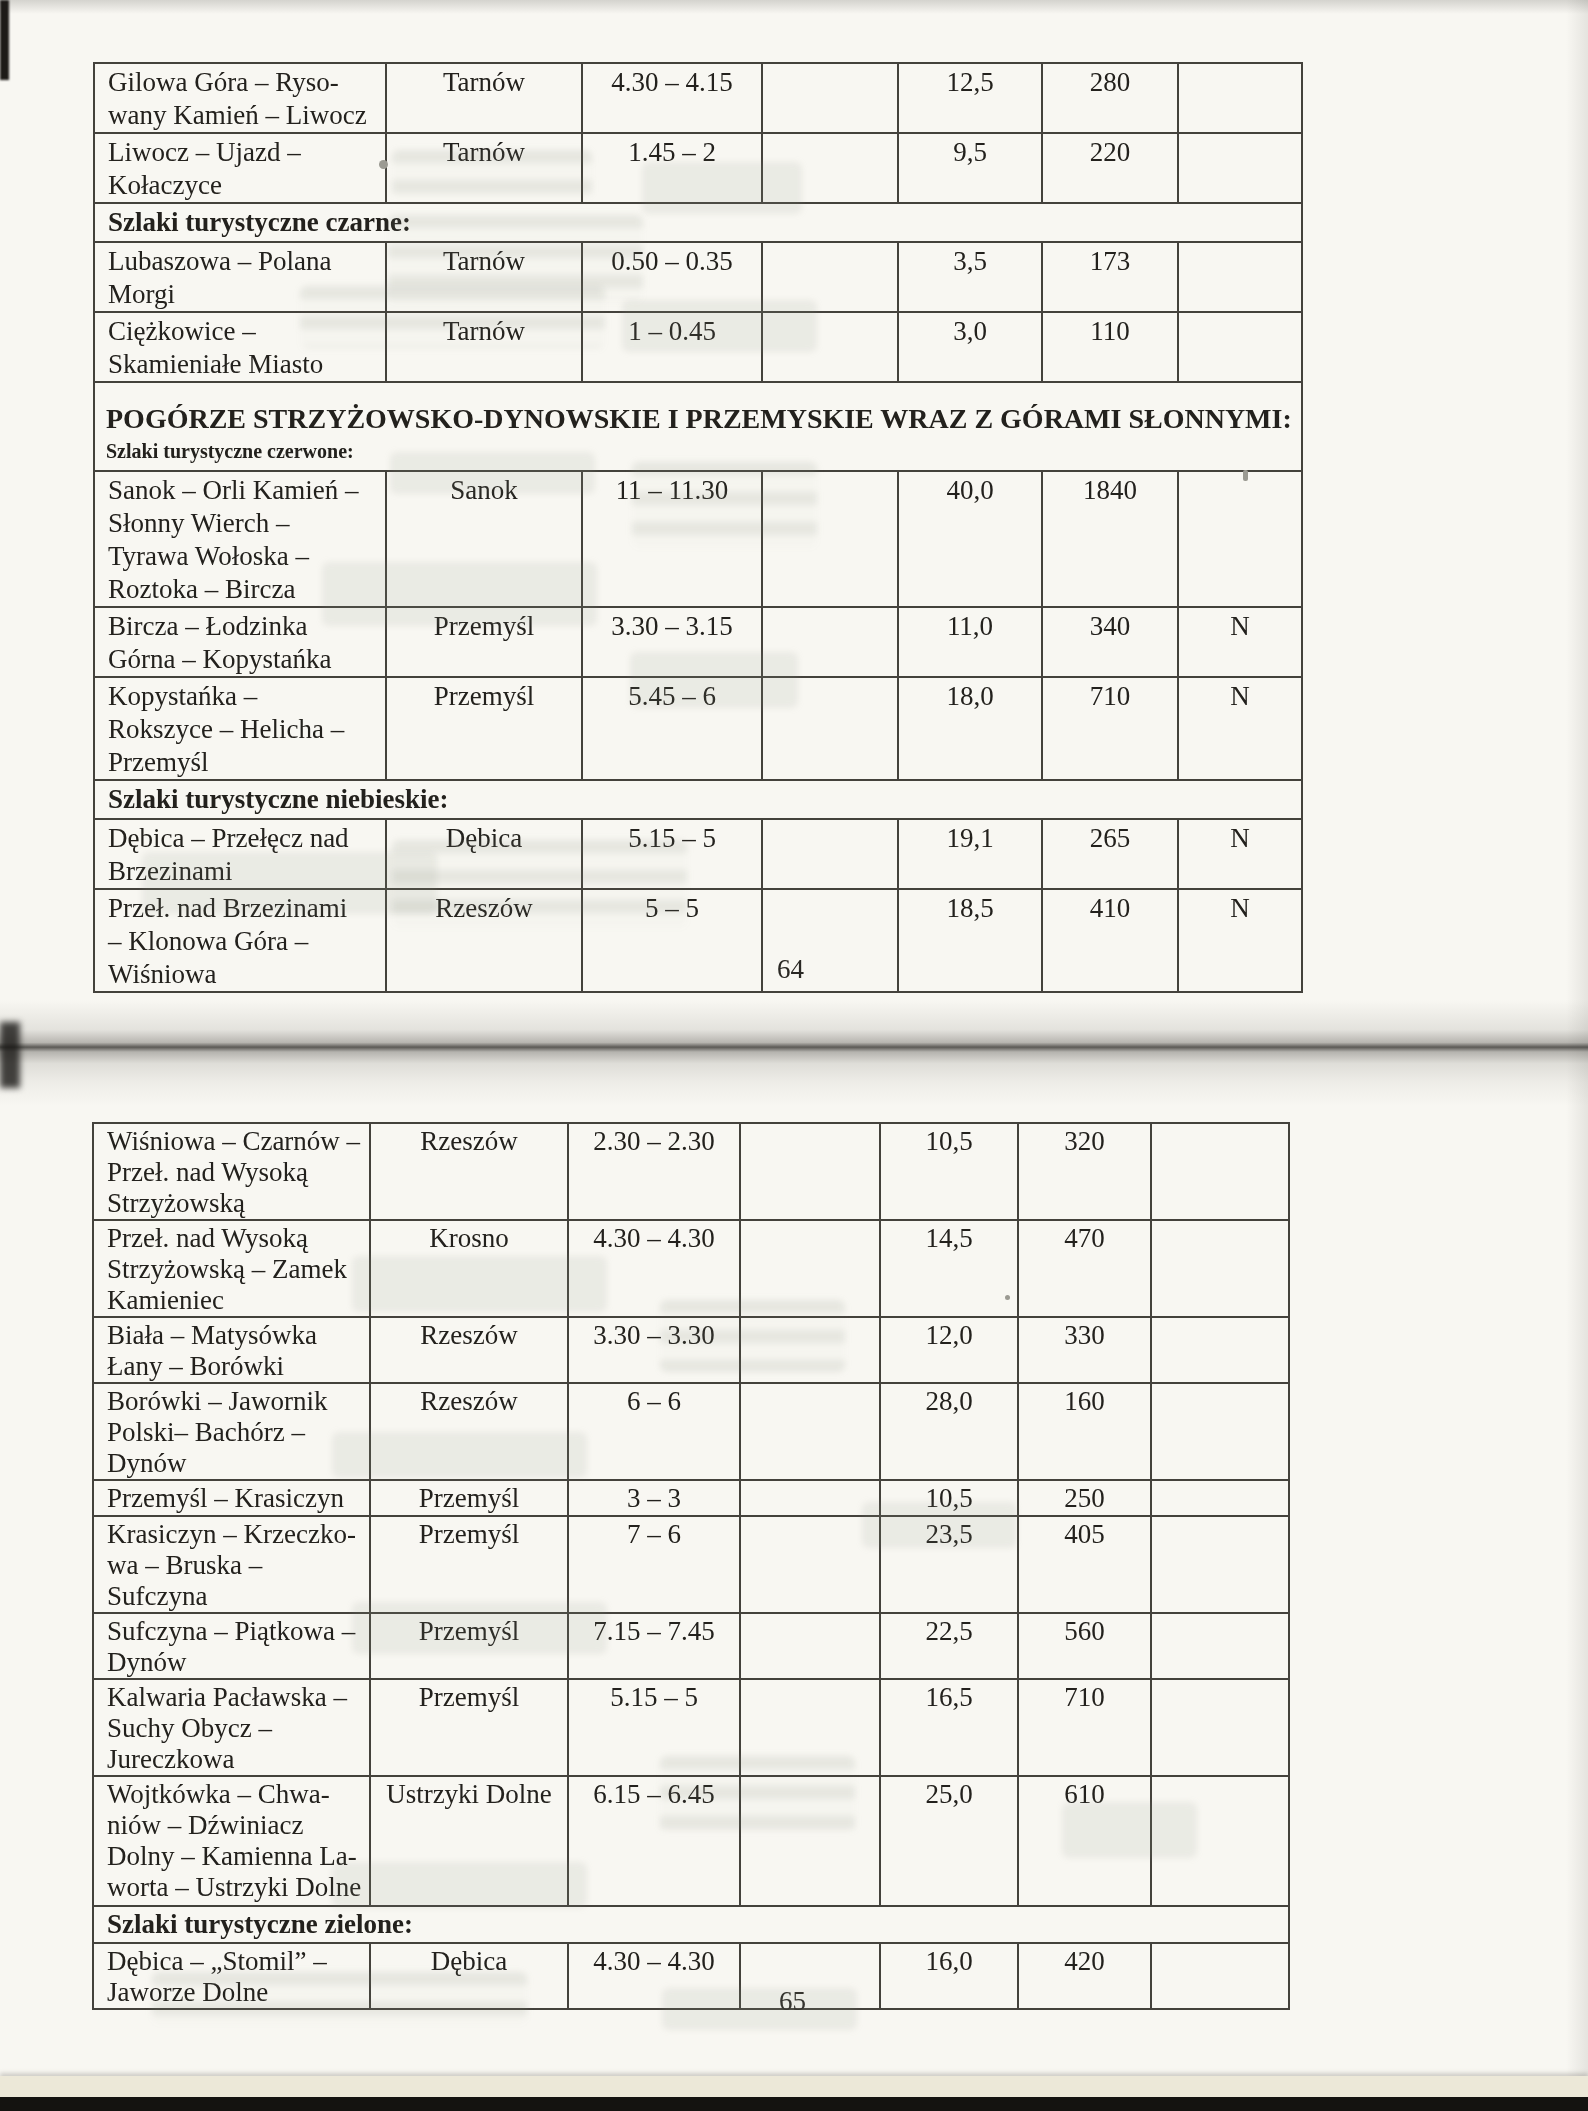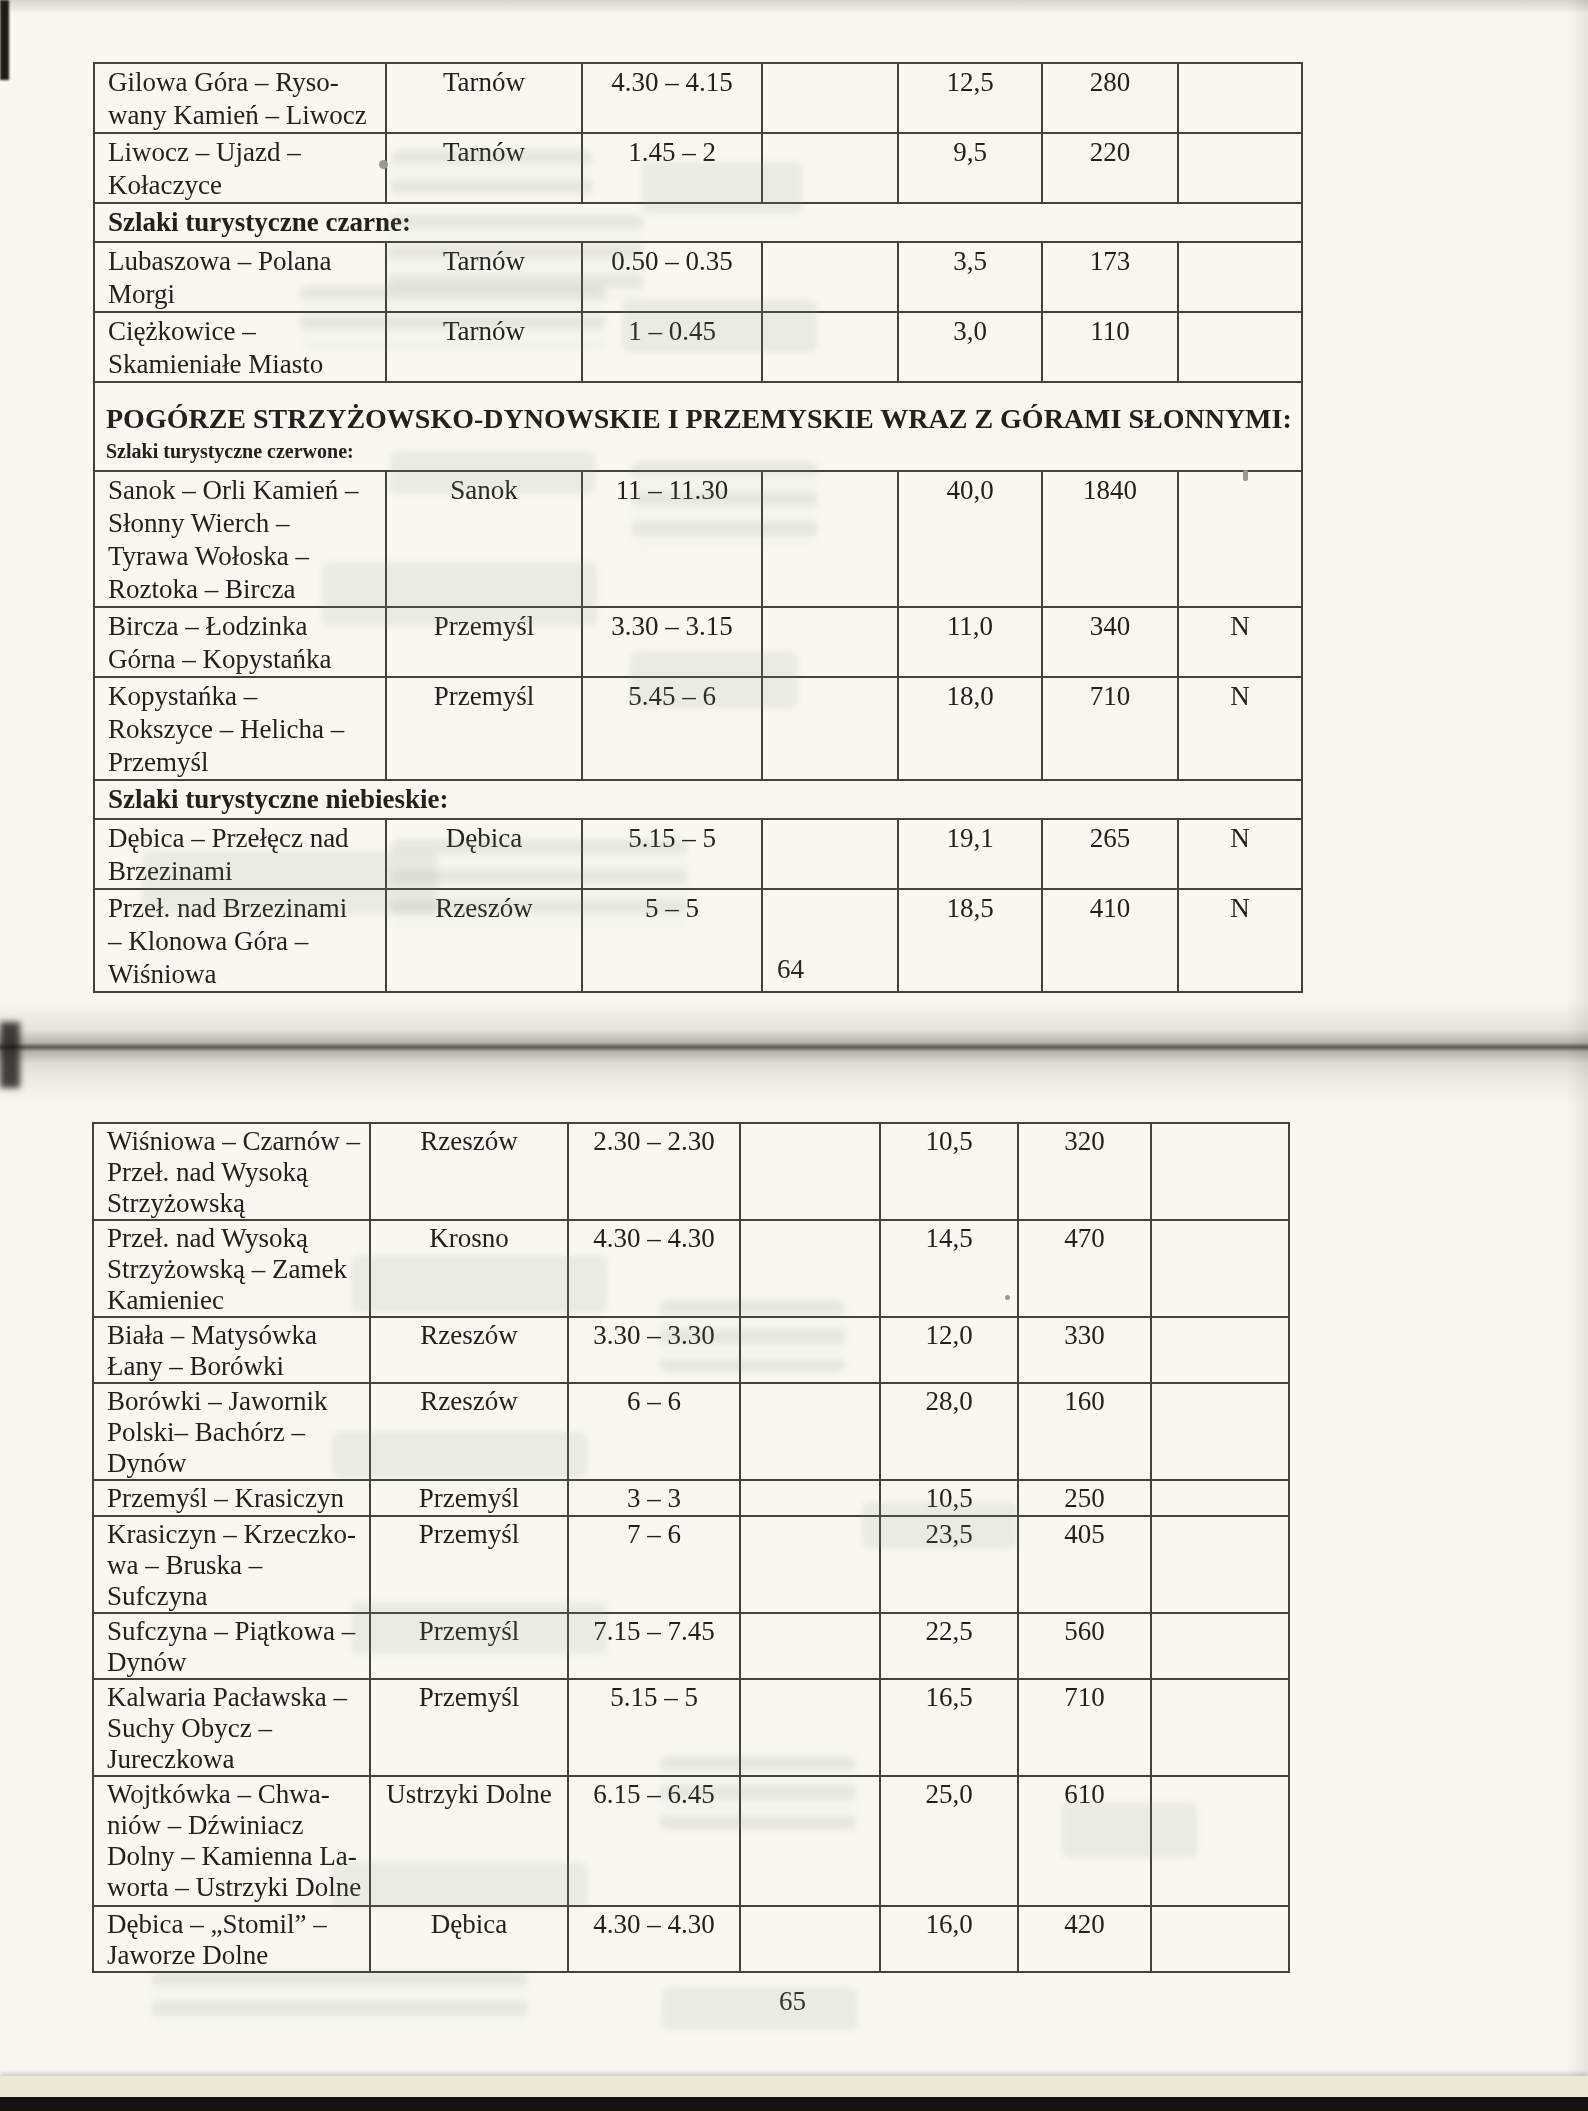--- a/index.html
+++ b/index.html
@@ -279,20 +279,23 @@
       <td class="c-name">Wojtkówka – Chwa-
 niów – Dźwiniacz
 Dolny – Kamienna La-
 worta – Ustrzyki Dolne</td>
       <td class="c-region">Ustrzyki Dolne</td>
       <td class="c-time">6.15 – 6.45</td>
       <td class="c-blank"></td>
       <td class="c-km">25,0</td>
       <td class="c-elev">610</td>
       <td class="c-note"></td>
+    </tr>
+    <tr class="h33">
+      <td class="section-cell" colspan="7">Szlaki turystyczne zielone:</td>
     </tr>
     <tr class="h64">
       <td class="c-name">Dębica – „Stomil” –
 Jaworze Dolne</td>
       <td class="c-region">Dębica</td>
       <td class="c-time">4.30 – 4.30</td>
       <td class="c-blank"></td>
       <td class="c-km">16,0</td>
       <td class="c-elev">420</td>
       <td class="c-note"></td>

